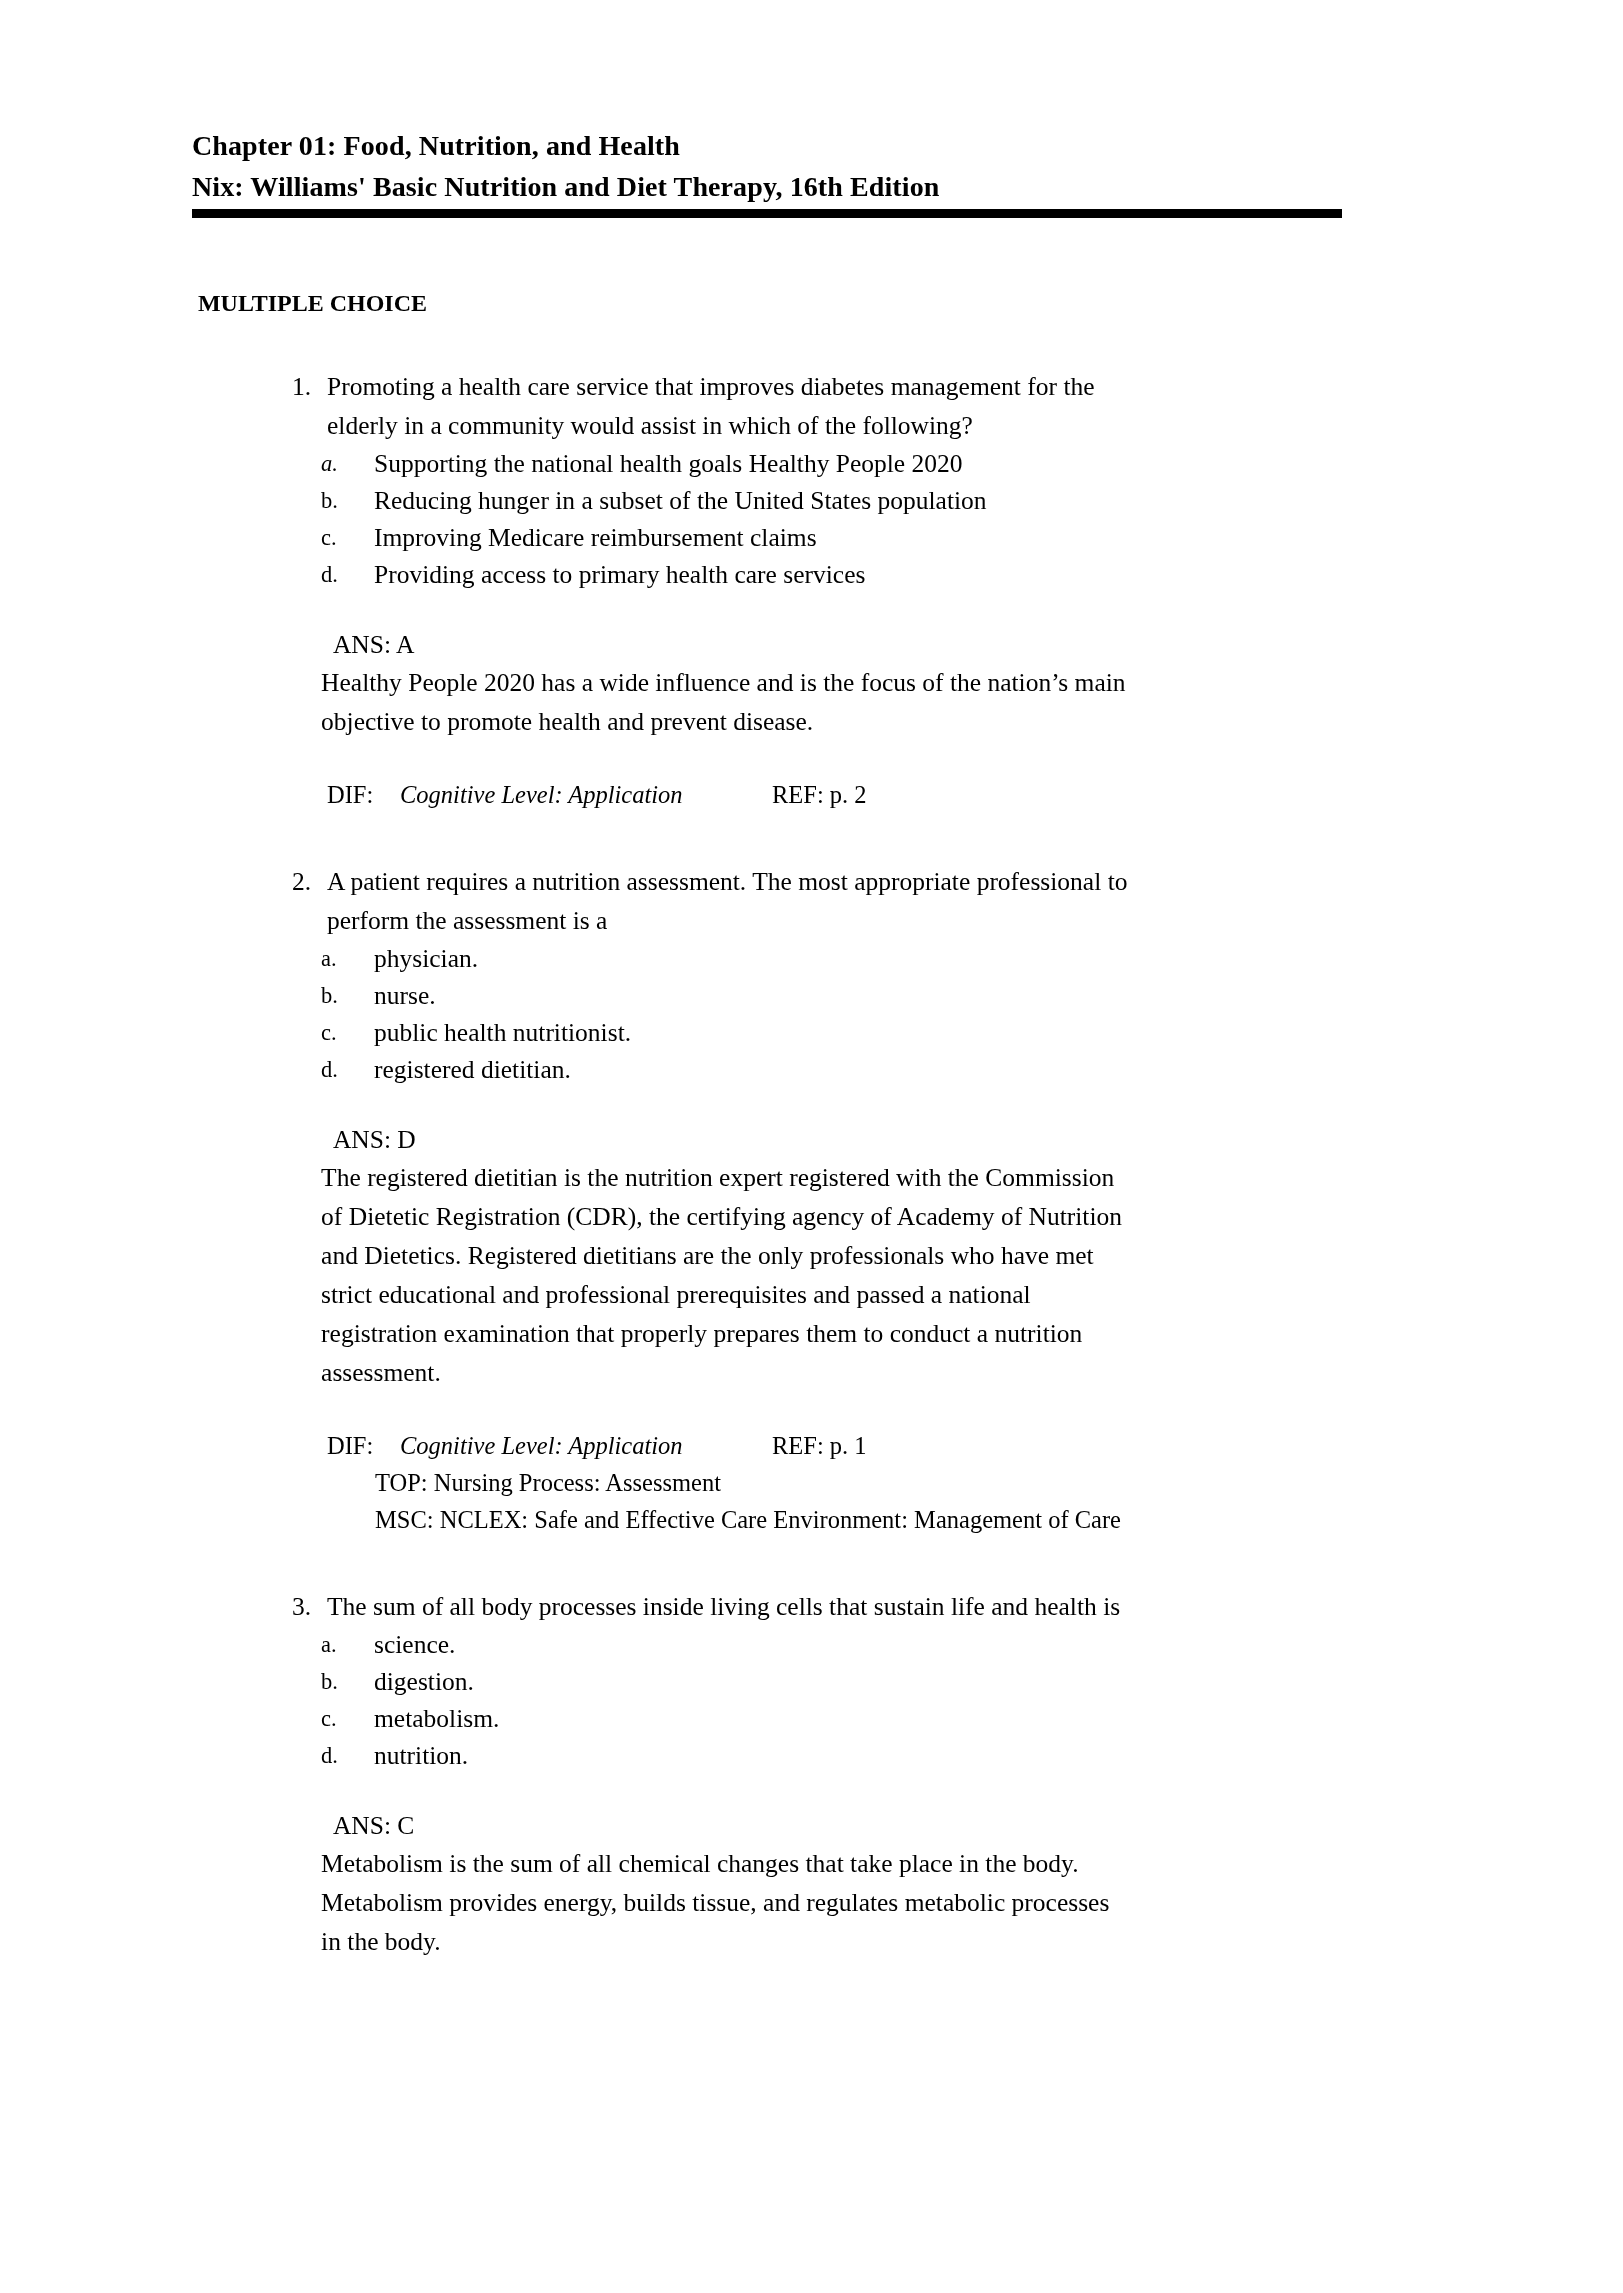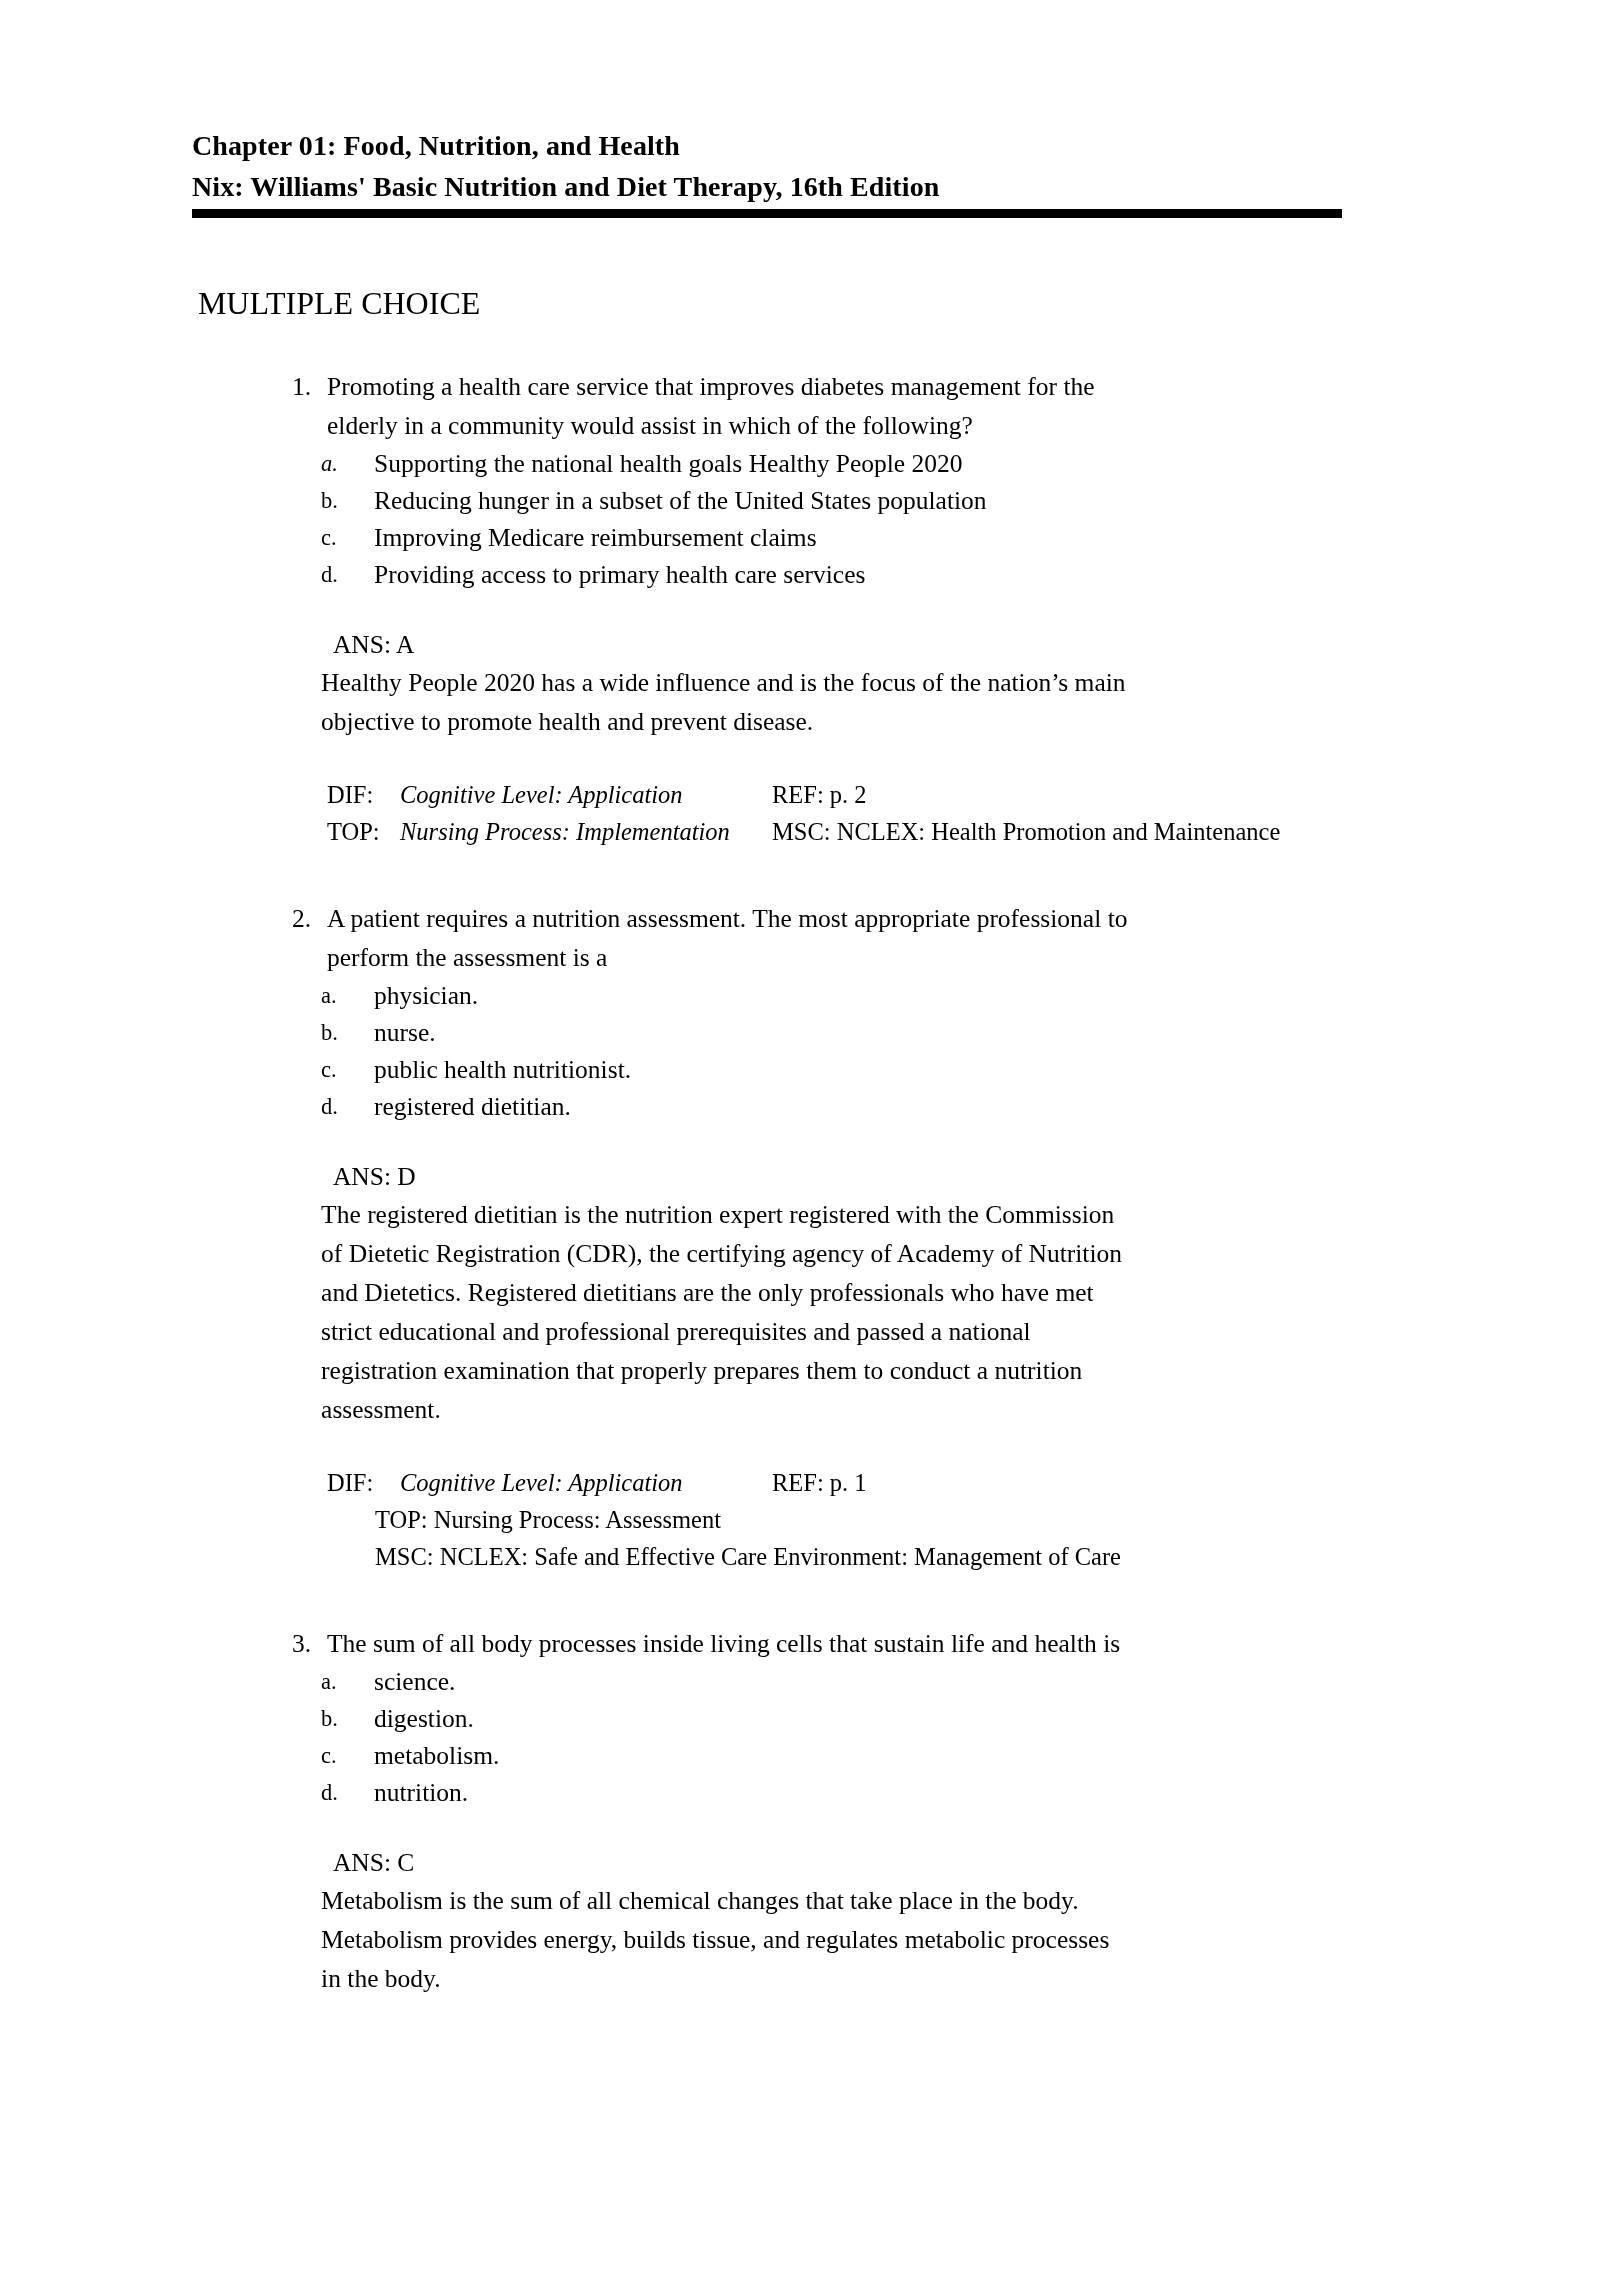--- a/index.html
+++ b/index.html
@@ -39,22 +39,22 @@
   }
   .header-rule {
     width: 1241px;
     height: 8.8px;
     background: #000000;
     margin-top: 2px;
   }
 
   
   .section-heading {
-    font-size: 32px;
-    font-weight: normal;
+    font-size: 24px;
+    font-weight: bold;
     line-height: 29px;
     margin-top: 71px;
     margin-left: 5.9px;
   }
 
   
   .question-block {
     margin-top: 49px;
   }
   .q-stem {
@@ -192,23 +192,20 @@
 
     <div class="answer-block">
       <div class="ans-label">ANS: A</div>
       <div class="ans-rationale"><span class="italic">Healthy People 2020</span><span> has a wide influence and is the focus of the nation’s main objective to promote health and prevent disease.</span></div>
     </div>
 
     <div class="meta-block">
       <div class="meta-row">
         <span class="meta-col-a">DIF:</span><span class="meta-col-b">Cognitive Level: Application</span><span class="meta-col-c">REF: p. 2</span>
       </div>
-      <div class="meta-row">
-        <span class="meta-col-a">TOP:</span><span class="meta-col-b">Nursing Process: Implementation</span><span class="meta-col-c">MSC: NCLEX: Health Promotion and Maintenance</span>
-      </div>
     </div>
   </div>
 
   <div class="question-block">
     <div class="q-stem">
       <span class="q-number">2.</span>
       <span class="q-stem-text">A patient requires a nutrition assessment. The most appropriate professional to perform the assessment is a</span>
     </div>
 
     <div class="options">

